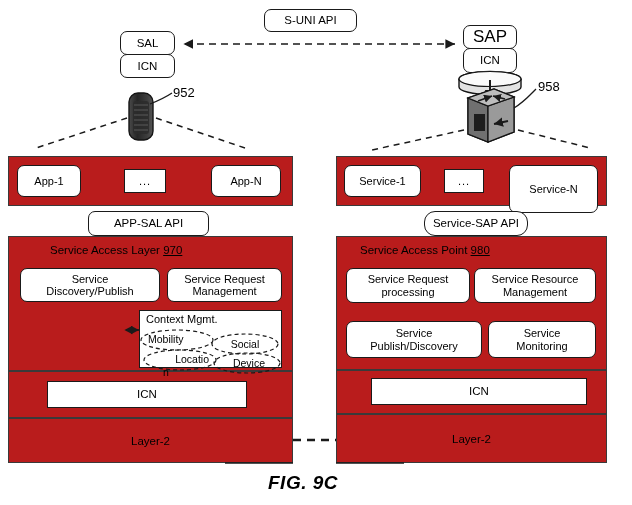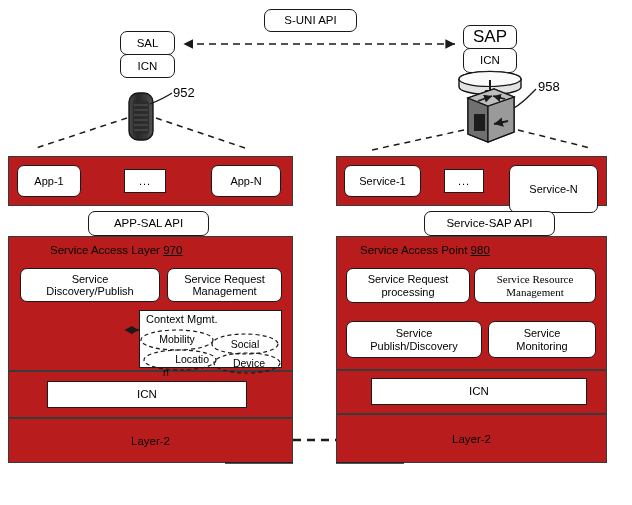--- a/index.html
+++ b/index.html
@@ -137,57 +137,58 @@
   <div class="abs rbox" style="left:344px;top:165px;width:77px;height:32px;">
     <span>Service-1</span>
   </div>
   <div class="abs sqbox dots" style="left:444px;top:169px;width:40px;height:24px;">
     <span>...</span>
   </div>
   <div class="abs rbox" style="left:509px;top:165px;width:89px;height:48px;align-items:center;">
     <span>Service-N</span>
   </div>
 
-  <div class="abs rbox" style="left:424px;top:211px;width:131px;height:25px;font-size:11.5px;">
+  <div class="abs rbox" style="left:424px;top:211px;width:104px;height:25px;font-size:11.5px;border-radius:11px;">
     <span>Service-SAP API</span>
   </div>
 
   <div class="abs panel" style="left:336px;top:236px;width:271px;height:134px;">
   </div>
   <div class="panel-title" style="left:360px;top:244px;">
     <span>Service Access Point</span>
     <u>980</u>
   </div>
 
   <div class="abs rbox" style="left:346px;top:268px;width:124px;height:35px;">
     <span style="white-space:pre-line;">Service  Request
 processing</span>
   </div>
   <div class="abs rbox" style="left:474px;top:268px;width:122px;height:35px;">
-    <span style="white-space:pre-line;font-family:Liberation Serif, serif;">Service Resource
+    <span style="white-space:pre-line;">Service Resource
 Management</span>
   </div>
   <div class="abs rbox" style="left:346px;top:321px;width:136px;height:37px;">
     <span style="white-space:pre-line;">Service
 Publish/Discovery</span>
   </div>
   <div class="abs rbox" style="left:488px;top:321px;width:108px;height:37px;">
     <span style="white-space:pre-line;">Service
 Monitoring</span>
   </div>
 
   <div class="abs panel" style="left:336px;top:370px;width:271px;height:44px;"></div>
   <div class="abs sqbox" style="left:371px;top:378px;width:216px;height:27px;font-size:11.5px;">
     <span>ICN</span>
   </div>
 
   <div class="abs panel" style="left:336px;top:414px;width:271px;height:49px;display:flex;align-items:center;justify-content:center;">
     <span style="font-size:11.5px;">Layer-2</span>
   </div>
 
+  <div class="caption" style="left:268px;top:472px;">FIG. 9C</div>
 
   <svg class="ov" viewBox="0 0 632 505">
     <defs>
       <marker id="arrHead" markerWidth="7" markerHeight="7" refX="6" refY="3" orient="auto">
         <path d="M0,0 L6,3 L0,6 z" fill="#1a1a1a"></path>
       </marker>
       <marker id="arrHeadL" markerWidth="7" markerHeight="7" refX="1" refY="3" orient="auto">
         <path d="M6,0 L0,3 L6,6 z" fill="#1a1a1a"></path>
       </marker>
       <marker id="arrSm" markerWidth="6" markerHeight="6" refX="5" refY="2.6" orient="auto">
@@ -273,19 +274,19 @@
     <g>
       <line x1="293" y1="440" x2="336" y2="440" stroke="#1a1a1a" stroke-width="2.4" stroke-dasharray="8,6"></line>
     </g>
 
     <g stroke="#1a1a1a" stroke-width="1.4">
       <line x1="225" y1="463" x2="293" y2="463"></line>
       <line x1="336" y1="463" x2="404" y2="463"></line>
     </g>
   </svg>
 
-  <div class="abs" style="left:148px;top:333px;width:58px;text-align:center;font-size:10.5px;">Mobility</div>
+  <div class="abs" style="left:148px;top:333px;width:58px;font-size:10.5px;">Mobility</div>
   <div class="abs" style="left:220px;top:338px;width:50px;text-align:center;font-size:10.5px;">Social</div>
   <div class="abs" style="left:151px;top:353px;width:58px;text-align:right;font-size:10.5px;">Locatio</div>
   <div class="abs" style="left:224px;top:357px;width:50px;text-align:center;font-size:10.5px;">Device</div>
   <div class="abs" style="left:163px;top:366px;font-size:10.5px;">n</div>
 
 </div>
 
 </body></html>

